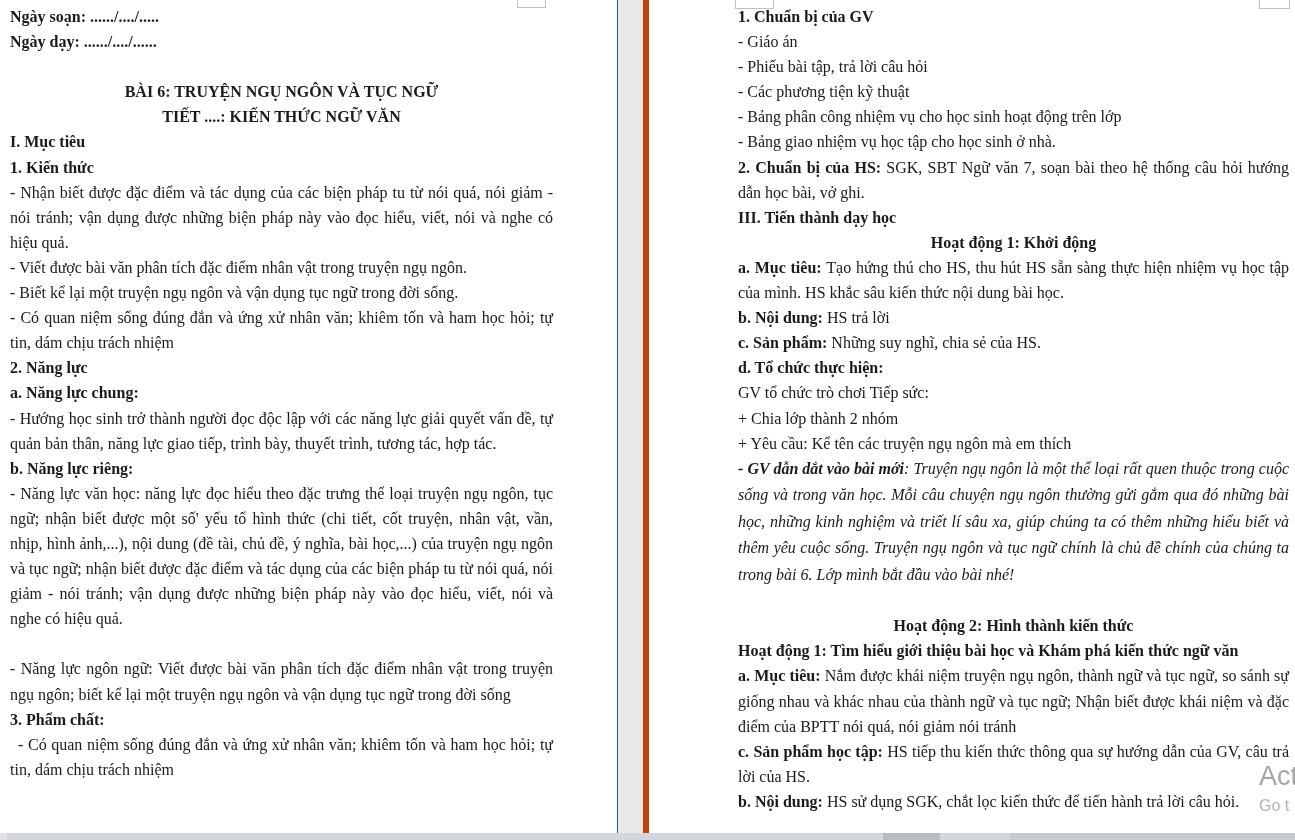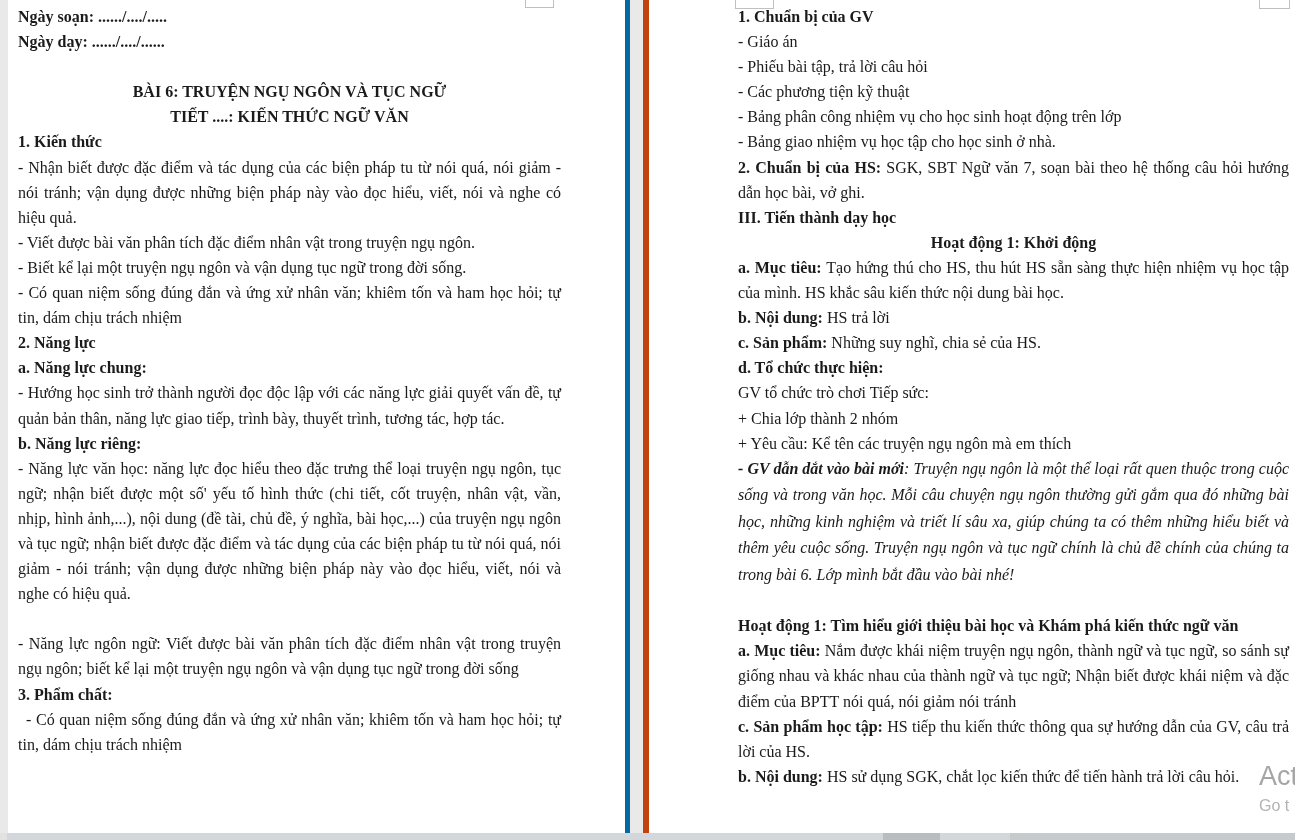--- a/index.html
+++ b/index.html
@@ -4,21 +4,21 @@
 <style>
   html,body{margin:0;padding:0;}
   body{
     width:1295px;height:840px;position:relative;overflow:hidden;
     background:#e9e9e9;
     font-family:"Liberation Serif","DejaVu Serif",serif;
   }
   .page{
     position:absolute;top:0;bottom:7px;background:#ffffff;
   }
-  #page-left{left:0;width:617px;border-right:5px solid #0369a1;margin-left:8px;}
+  #page-left{left:0;width:617px;border-right:1px solid #0369a1;}
   #page-right{left:643px;right:0;border-left:6px solid #c2410c;}
   .col{
     position:absolute;top:4px;color:#1a1a1a;font-size:16px;
   }
   #col-left{left:10px;width:543px;}
   #col-right{left:89px;width:551px;}
   .line{line-height:25.1px;min-height:25.1px;text-align:left;}
   .justify{text-align:justify;}
   .center{text-align:center;}
   .tall{line-height:26.5px;}
@@ -45,20 +45,21 @@
 <body>
 
 <div class="page" id="page-left">
   <div class="corner-mark" id="mark-left-page"></div>
   <div class="col" id="col-left">
       <div class="line"><span class="b">Ngày soạn: ....../..../.....</span></div>
       <div class="line"><span class="b">Ngày dạy: ....../..../......</span></div>
       <div class="line"></div>
       <div class="line center"><span class="b">BÀI 6: TRUYỆN NGỤ NGÔN VÀ TỤC NGỮ</span></div>
       <div class="line center"><span class="b">TIẾT ....: KIẾN THỨC NGỮ VĂN</span></div>
+      <div class="line"><span class="b">I. Mục tiêu</span></div>
       <div class="line"><span class="b">1. Kiến thức</span></div>
       <div class="line justify"><span>- Nhận biết được đặc điểm và tác dụng của các biện pháp tu từ nói quá, nói giảm - nói tránh; vận dụng được những biện pháp này vào đọc hiểu, viết, nói và nghe có hiệu quả.</span></div>
       <div class="line"><span>- Viết được bài văn phân tích đặc điểm nhân vật trong truyện ngụ ngôn.</span></div>
       <div class="line"><span>- Biết kể lại một truyện ngụ ngôn và vận dụng tục ngữ trong đời sống.</span></div>
       <div class="line justify"><span>- Có quan niệm sống đúng đắn và ứng xử nhân văn; khiêm tốn và ham học hỏi; tự tin, dám chịu trách nhiệm</span></div>
       <div class="line"><span class="b">2. Năng lực</span></div>
       <div class="line"><span class="b">a. Năng lực chung:</span></div>
       <div class="line justify"><span>- Hướng học sinh trở thành người đọc độc lập với các năng lực giải quyết vấn đề, tự quản bản thân, năng lực giao tiếp, trình bày, thuyết trình, tương tác, hợp tác.</span></div>
       <div class="line"><span class="b">b. Năng lực riêng:</span></div>
       <div class="line justify"><span>- Năng lực văn học: năng lực đọc hiểu theo đặc trưng thể loại truyện ngụ ngôn, tục ngữ; nhận biết được một số' yếu tố hình thức (chi tiết, cốt truyện, nhân vật, vần, nhịp, hình ảnh,...), nội dung (đề tài, chủ đề, ý nghĩa, bài học,...) của truyện ngụ ngôn và tục ngữ; nhận biết được đặc điểm và tác dụng của các biện pháp tu từ nói quá, nói giảm - nói tránh; vận dụng được những biện pháp này vào đọc hiểu, viết, nói và nghe có hiệu quả.</span></div>
@@ -84,20 +85,21 @@
       <div class="line center"><span class="b">Hoạt động 1: Khởi động</span></div>
       <div class="line justify"><span class="b">a. Mục tiêu: </span><span>Tạo hứng thú cho HS, thu hút HS sẵn sàng thực hiện nhiệm vụ học tập của mình. HS khắc sâu kiến thức nội dung bài học.</span></div>
       <div class="line"><span class="b">b. Nội dung: </span><span>HS trả lời</span></div>
       <div class="line"><span class="b">c. Sản phẩm: </span><span>Những suy nghĩ, chia sẻ của HS.</span></div>
       <div class="line"><span class="b">d. Tổ chức thực hiện:</span></div>
       <div class="line"><span>GV tổ chức trò chơi Tiếp sức:</span></div>
       <div class="line"><span>+ Chia lớp thành 2 nhóm</span></div>
       <div class="line"><span>+ Yêu cầu: Kể tên các truyện ngụ ngôn mà em thích</span></div>
       <div class="line justify tall"><span class="b i">- GV dẫn dắt vào bài mới</span><span class="i">: Truyện ngụ ngôn là một thể loại rất quen thuộc trong cuộc sống và trong văn học. Mỗi câu chuyện ngụ ngôn thường gửi gắm qua đó những bài học, những kinh nghiệm và triết lí sâu xa, giúp chúng ta có thêm những hiểu biết và thêm yêu cuộc sống. Truyện ngụ ngôn và tục ngữ chính là chủ đề chính của chúng ta trong bài 6. Lớp mình bắt đầu vào bài nhé!</span></div>
       <div class="line"></div>
+      <div class="line center"><span class="b">Hoạt động 2: Hình thành kiến thức</span></div>
       <div class="line"><span class="b">Hoạt động 1: Tìm hiểu giới thiệu bài học và Khám phá kiến thức ngữ văn</span></div>
       <div class="line justify"><span class="b">a. Mục tiêu: </span><span>Nắm được khái niệm truyện ngụ ngôn, thành ngữ và tục ngữ, so sánh sự giống nhau và khác nhau của thành ngữ và tục ngữ; Nhận biết được khái niệm và đặc điểm của BPTT nói quá, nói giảm nói tránh</span></div>
       <div class="line justify"><span class="b">c. Sản phẩm học tập: </span><span>HS tiếp thu kiến thức thông qua sự hướng dẫn của GV, câu trả lời của HS.</span></div>
       <div class="line justify"><span class="b">b. Nội dung: </span><span>HS sử dụng SGK, chắt lọc kiến thức để tiến hành trả lời câu hỏi.</span></div>
       <div class="line clipped"></div>
     </div>
 </div>
 
 <div id="watermark">
   <div class="wm1">Act</div>

